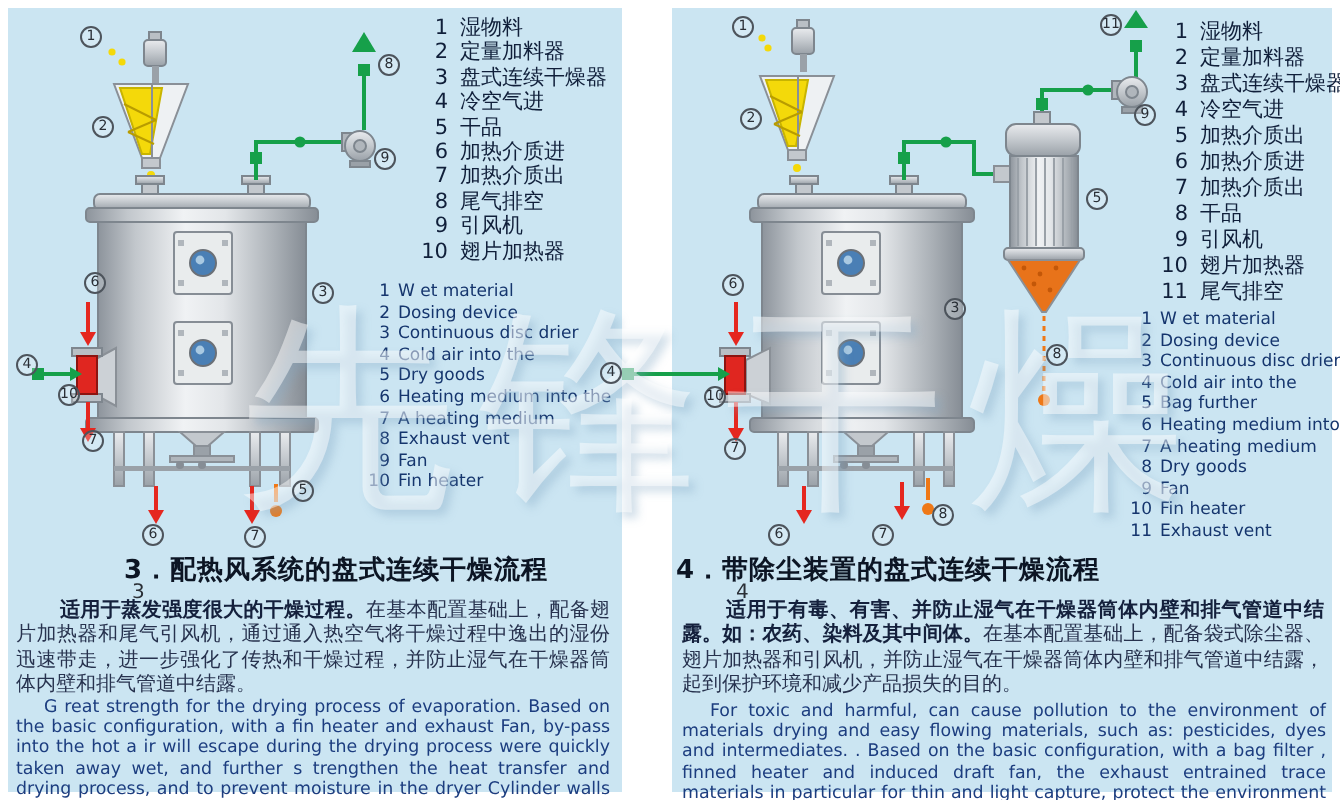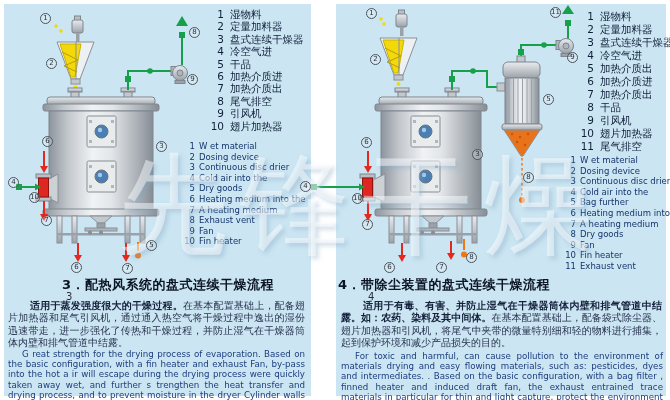--- a/index.html
+++ b/index.html
@@ -496,18 +496,18 @@
       </div>
     </div>
 
   <div id="caption-left" class="caption">3．配热风系统的盘式连续干燥流程</div>
   <div id="index-left" class="cap-index">3</div>
   <div id="caption-right" class="caption">4．带除尘装置的盘式连续干燥流程</div>
   <div id="index-right" class="cap-index">4</div>
 
   <p id="para-cn-left" class="para-cn"><span class="lead">适用于蒸发强度很大的干燥过程。</span><span>在基本配置基础上，配备翅片加热器和尾气引风机，通过通入热空气将干燥过程中逸出的湿份迅速带走，进一步强化了传热和干燥过程，并防止湿气在干燥器筒体内壁和排气管道中结露。</span></p>
   <p id="para-en-left" class="para-en">G reat strength for the drying process of evaporation. Based on the basic configuration, with a fin heater and exhaust Fan, by-pass into the hot a ir will escape during the drying process were quickly taken away wet, and further s trengthen the heat transfer and drying process, and to prevent moisture in the dryer Cylinder walls and exhaust pipe condensation.</p>
-  <p id="para-cn-right" class="para-cn"><span class="lead">适用于有毒、有害、并防止湿气在干燥器筒体内壁和排气管道中结露。如：农药、染料及其中间体。</span><span>在基本配置基础上，配备袋式除尘器、翅片加热器和引风机，将尾气中夹带的微量特别细和轻的物料进行捕集，起到保护环境和减少产品损失的目的。</span></p>
+  <p id="para-cn-right" class="para-cn"><span class="lead">适用于有毒、有害、并防止湿气在干燥器筒体内壁和排气管道中结露。如：农药、染料及其中间体。</span><span>在基本配置基础上，配备袋式除尘器、翅片加热器和引风机，并防止湿气在干燥器筒体内壁和排气管道中结露，起到保护环境和减少产品损失的目的。</span></p>
   <p id="para-en-right" class="para-en">For toxic and harmful, can cause pollution to the environment of materials drying and easy flowing materials, such as: pesticides, dyes and intermediates. . Based on the basic configuration, with a bag filter , finned heater and induced draft fan, the exhaust entrained trace materials in particular for thin and light capture, protect the environment and reduce product loss.</p>
 
   <div id="watermark">先锋干燥</div>
 
 </div>
 
 </body></html>

